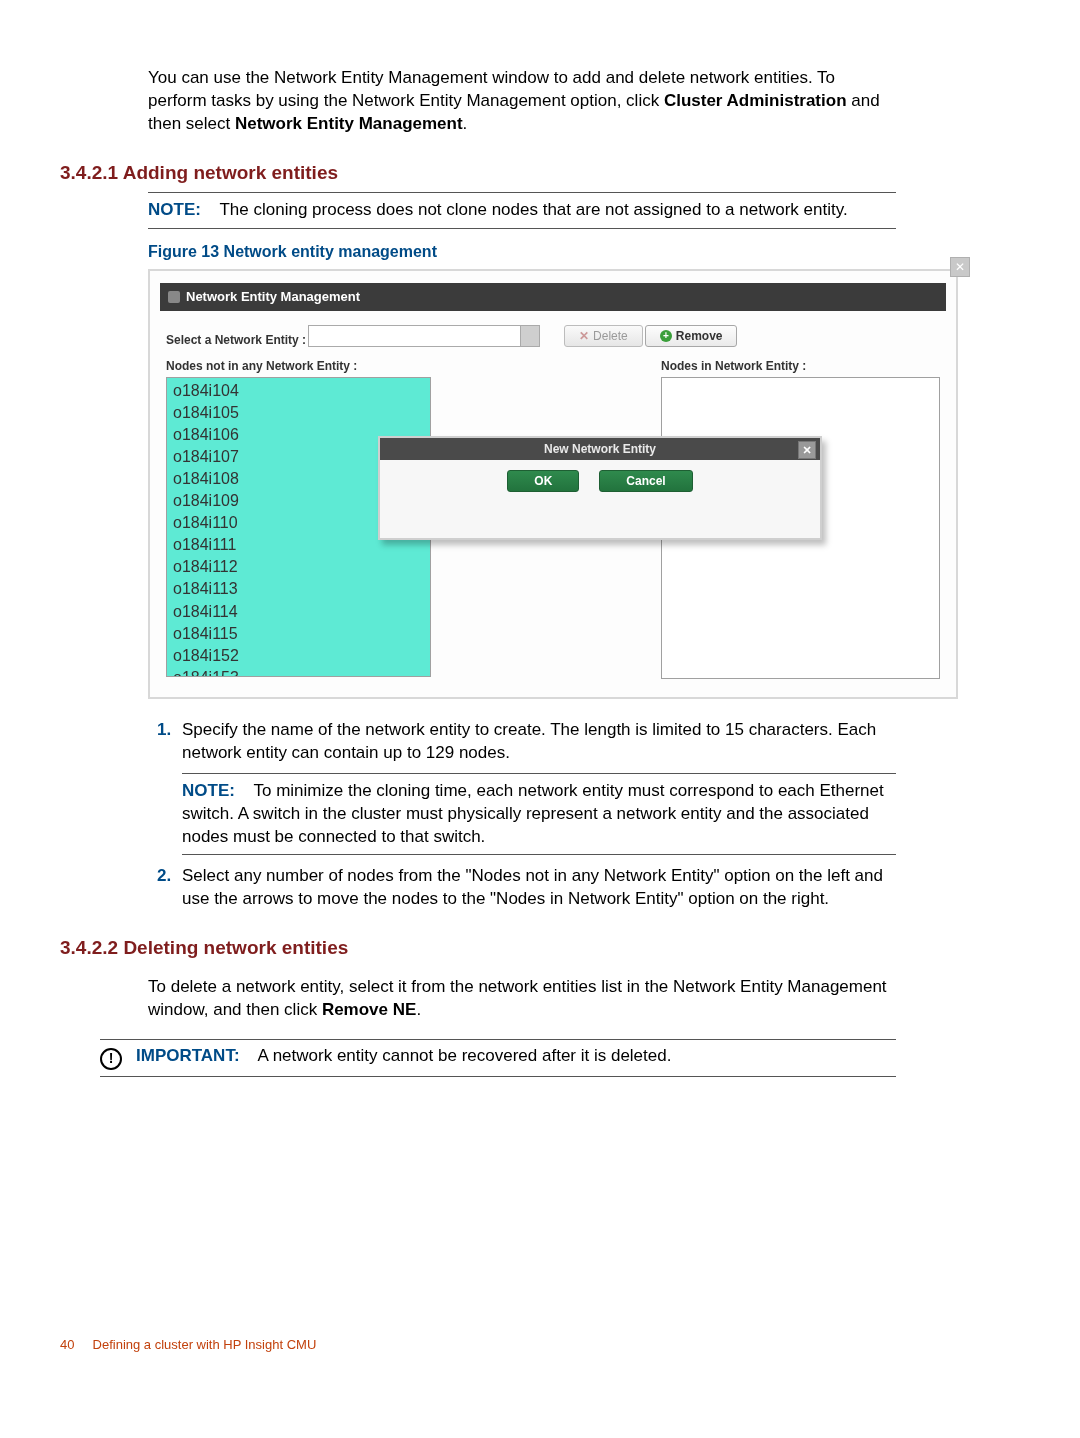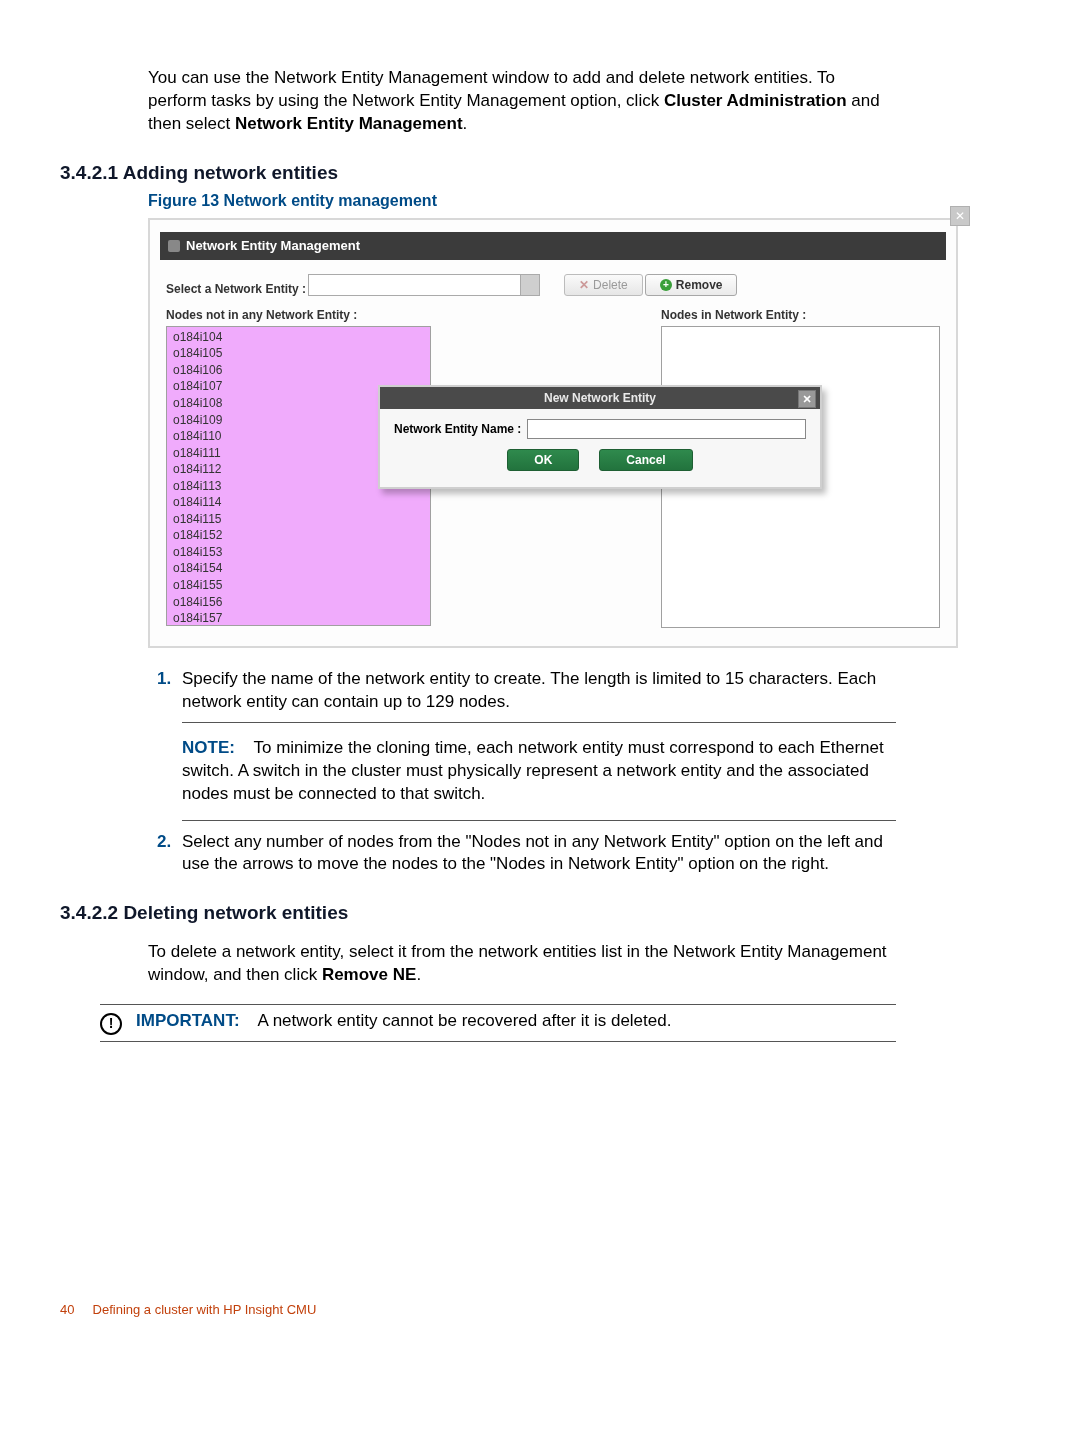--- a/index.html
+++ b/index.html
@@ -15,21 +15,21 @@
     padding: 0 60px 50px 60px;
     box-sizing: border-box;
   }
   .body-text {
     font-size: 17px;
     line-height: 1.35;
     margin-left: 88px;
   }
   .body-text b { font-weight: bold; }
   .sec-heading {
-    color: #0f172a;
+    color: #7f1d1d;
     font-size: 19px;
     margin: 26px 0 8px 0;
   }
   .note-block {
     margin-left: 88px;
     border-top: 1px solid #555;
     border-bottom: 1px solid #555;
     padding: 6px 0;
     margin-top: 6px;
     margin-bottom: 14px;
@@ -133,25 +133,25 @@
     gap: 15px;
     margin-top: 4px;
   }
   .ss-col-label { font-weight: bold; font-size: 12px; margin-bottom: 4px; }
   .ss-list-left {
     width: 265px;
   }
   .ss-listbox {
     border: 1px solid #a0a0a0;
     height: 300px;
-    background: #f0abfc;
+    background: #5eead4;
     overflow: hidden;
     padding: 2px 6px;
     box-sizing: border-box;
-    font-size: 12px;
+    font-size: 16px;
     line-height: 1.38;
   }
   .ss-mid {
     width: 200px;
     display: flex;
     flex-direction: column;
     align-items: center;
     padding-top: 140px;
     gap: 10px;
   }
@@ -219,21 +219,21 @@
     margin: 20px 0 6px 88px;
     padding-left: 28px;
     font-size: 17px;
     line-height: 1.35;
   }
   ol.steps li { margin-bottom: 8px; padding-left: 6px; }
   ol.steps li::marker { color: #004b87; font-weight: bold; }
   .inline-note {
     border-top: 1px solid #555;
     border-bottom: 1px solid #555;
-    padding: 14px 0;
+    padding: 6px 0;
     margin: 8px 0 10px 0;
   }
   .important-row {
     display: flex;
     align-items: flex-start;
     gap: 14px;
     margin-left: 40px;
     border-top: 1px solid #555;
     border-bottom: 1px solid #555;
     padding: 6px 0;
@@ -258,20 +258,25 @@
 
   <p class="body-text">
     <span>You can use the Network Entity Management window to add and delete network entities. To perform tasks by using the Network Entity Management option, click </span><b>Cluster Administration</b><span> and then select </span><b>Network Entity Management</b><span>.</span>
   </p>
 
   <h3 class="sec-heading">
     <span>3.4.2.1</span>
     <span>Adding network entities</span>
   </h3>
 
+  <div class="note-block">
+    <span class="note-label">NOTE:</span>
+    &nbsp;&nbsp;
+    <span>The cloning process does not clone nodes that are not assigned to a network entity.</span>
+  </div>
 
   <div class="fig-caption">Figure 13 Network entity management</div>
 
   <div class="screenshot-wrap">
     <div class="ss-close-outer">✕</div>
     <div class="ss-titlebar">
       <span class="cube"></span>
       <span>Network Entity Management</span>
     </div>
     <div class="ss-body">
@@ -321,24 +326,20 @@
         </div>
       </div>
     </div>
 
     <div class="modal">
       <div class="modal-title">
         <span>New Network Entity</span>
         <span class="mclose">✕</span>
       </div>
       <div class="modal-body">
-        <div class="modal-row">
-          <span class="ss-label-bold">Network Entity Name :</span>
-          <span class="modal-input"></span>
-        </div>
         <div class="modal-btns">
           <span class="m-btn">OK</span>
           <span class="m-btn">Cancel</span>
         </div>
       </div>
     </div>
   </div>
 
   <ol class="steps">
     <li>

